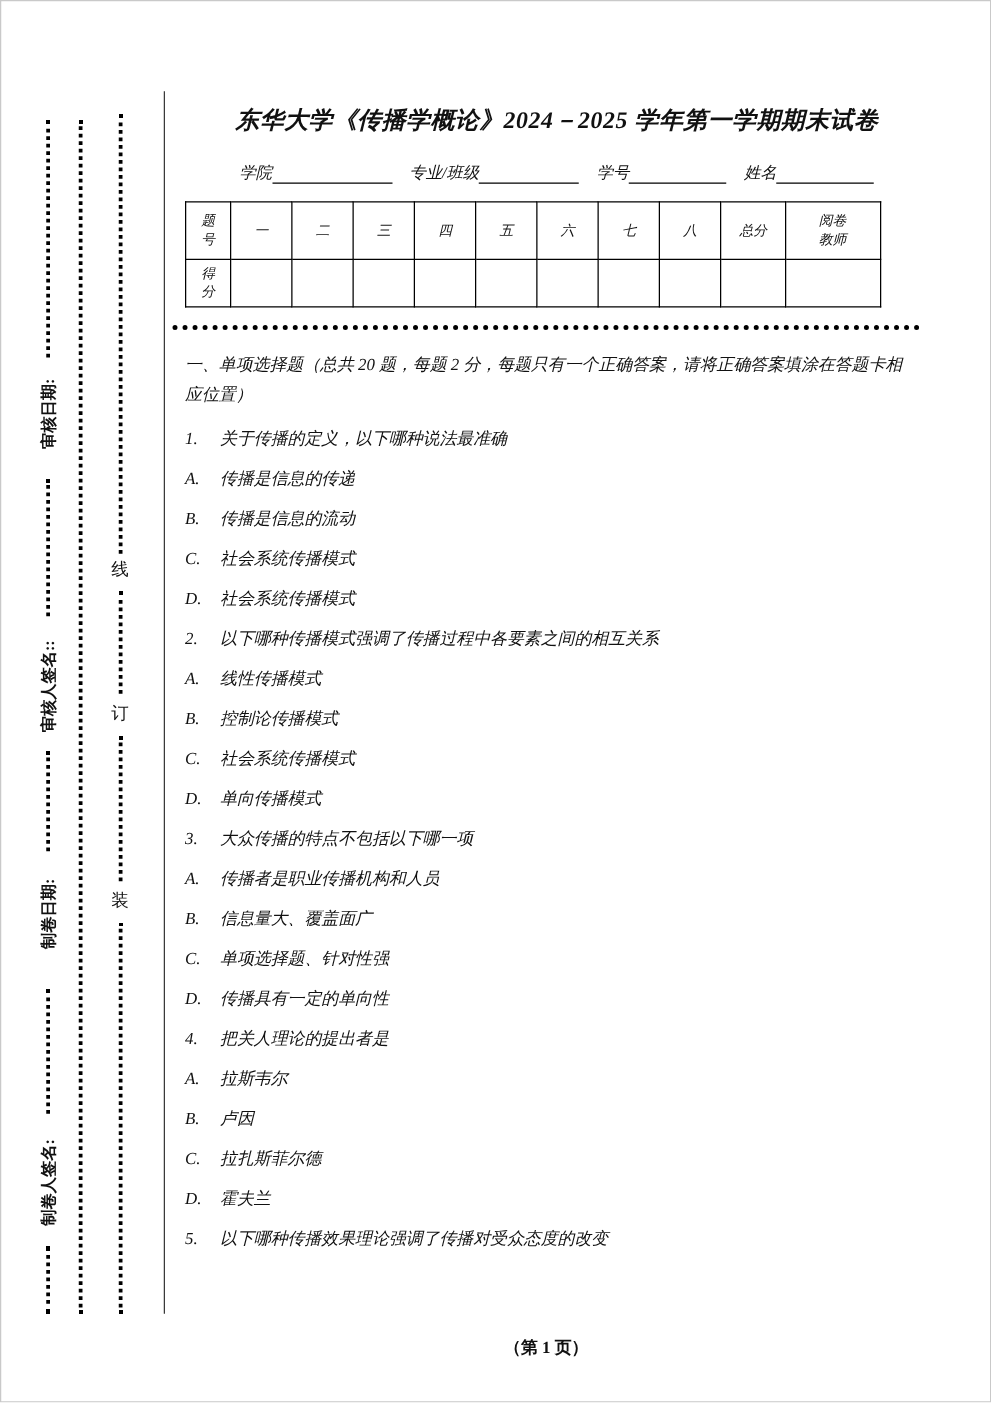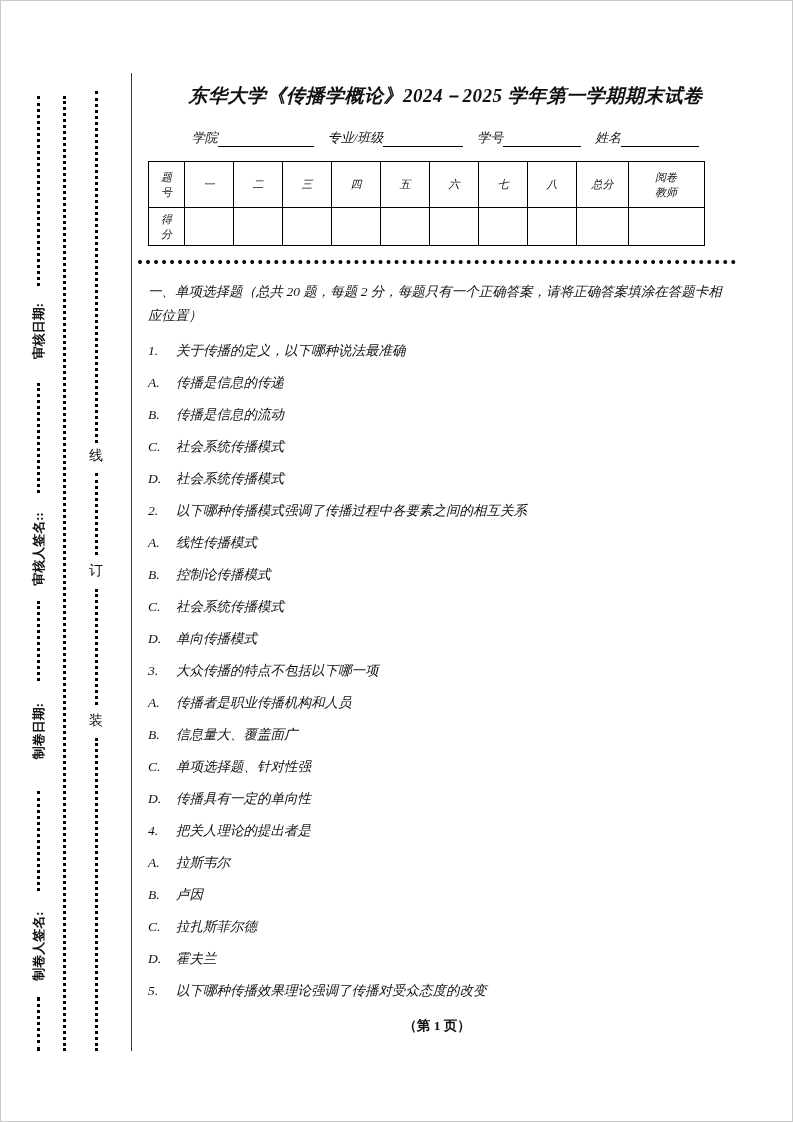--- a/index.html
+++ b/index.html
@@ -102,21 +102,21 @@
     font-size: 13.5px; line-height: 1.8;
     width: 580px;
   }
 
   .q-block { margin-top: 2px; }
   .q-line { display: flex; margin: 12px 0; font-size: 13.5px; line-height: 20px; }
   .q-no { width: 28px; flex-shrink: 0; }
   .q-text { flex: 1; }
 
   .page-footer {
-    position: absolute; left: 146px; top: 1016px;
+    position: absolute; left: 146px; top: 1068px;
     width: 580px; text-align: center;
     font-size: 13.5px; font-weight: bold;
   }
 </style>
 </head>
 <body>
 
 <div class="page">
 
   <div class="seal-area">

